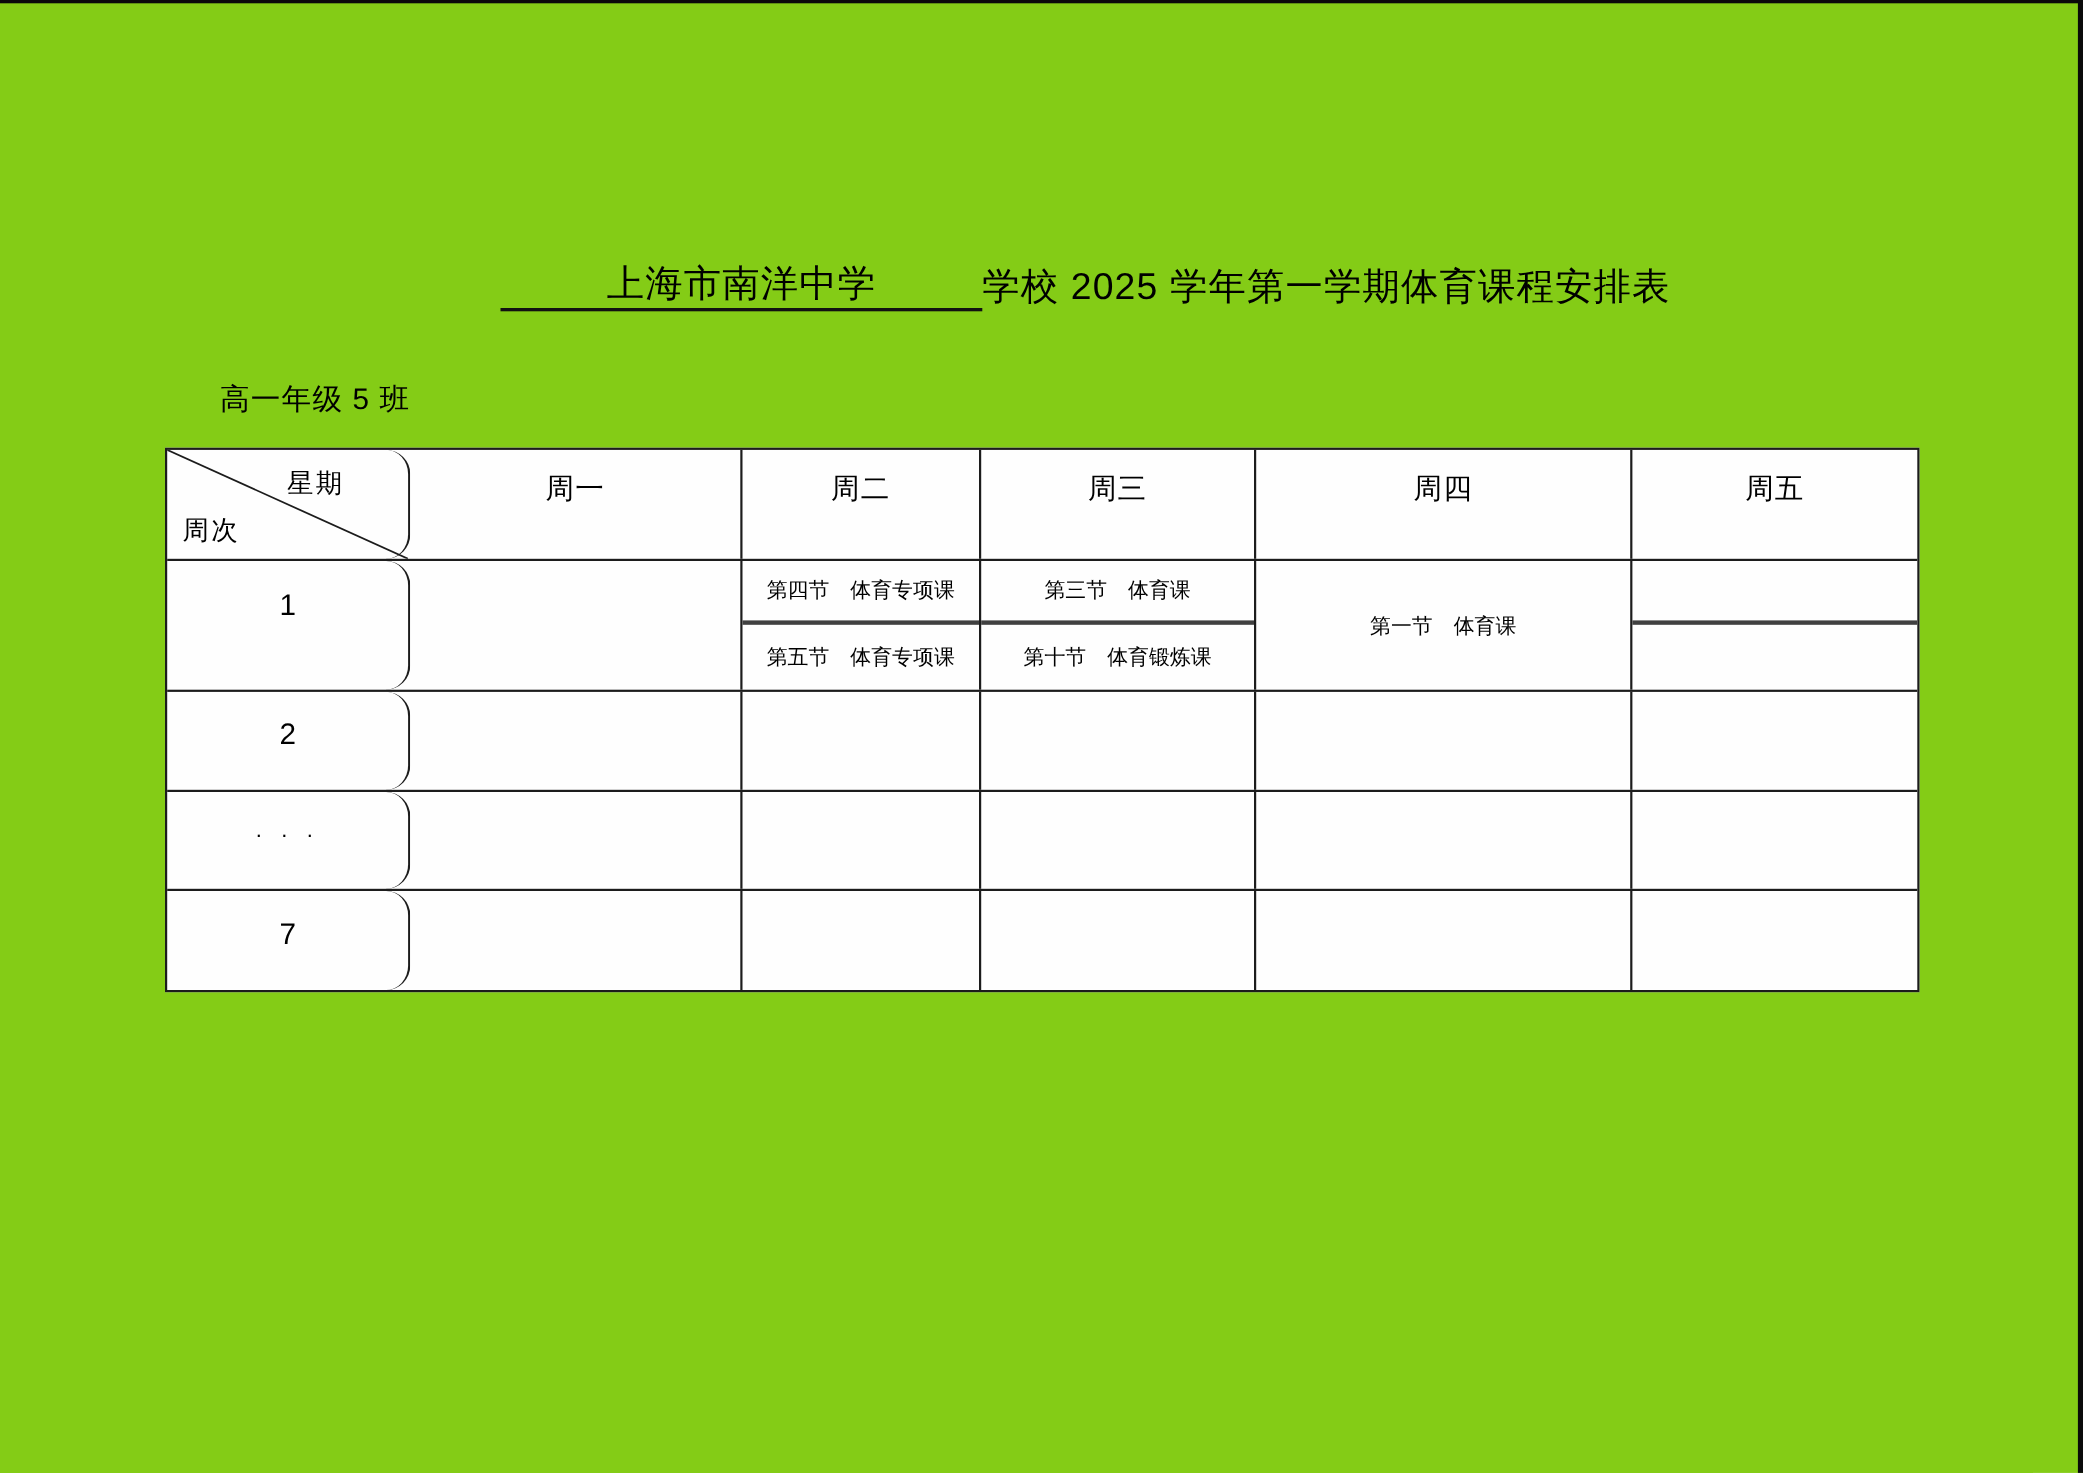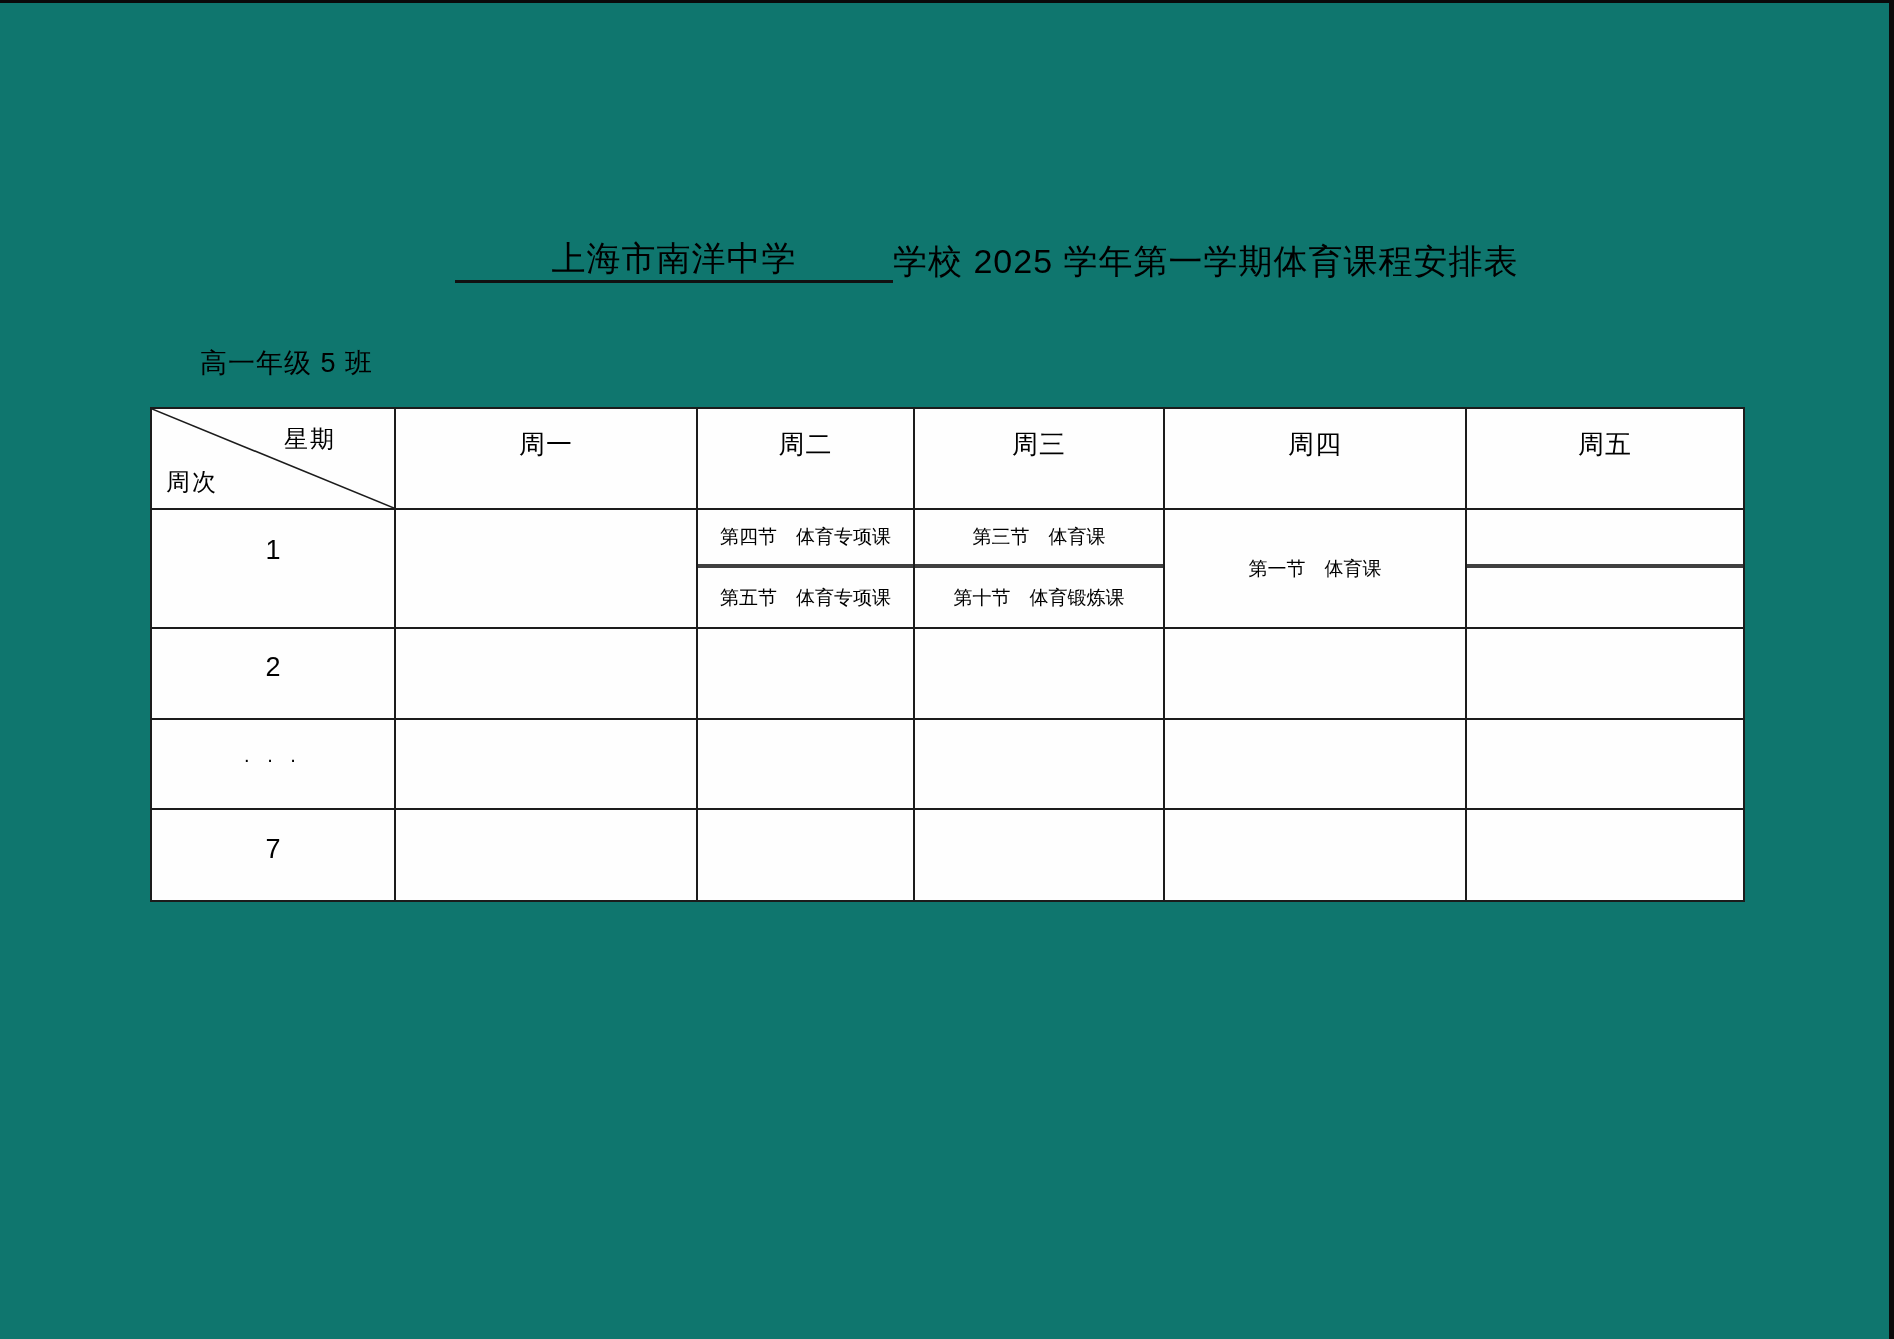--- a/index.html
+++ b/index.html
@@ -3,21 +3,21 @@
 <meta charset="utf-8">
 <style>
   * { margin: 0; padding: 0; box-sizing: border-box; }
   html, body { background: #e8e8e8; }
   body { font-family: "Liberation Sans", sans-serif; color: #000; }
 
   .page {
     position: relative;
     width: 1894px;
     height: 1339px;
-    background: #0f766e;
+    background: #84cc16;
     overflow: hidden;
   }
 
   
   .edge-top {
     position: absolute; top: 0; left: 0;
     width: 100%; height: 3px; background: #0a0a0a;
   }
   .edge-right {
     position: absolute; top: 0; right: 0;
@@ -72,25 +72,25 @@
   .t-row.week-7   { height: 90px; }
 
   .cell {
     border-right: 2px solid #1c1c1c;
     position: relative;
     display: flex;
     align-items: center;
     justify-content: center;
   }
   .cell:last-child { border-right: none; }
-  .col-week { width: 244px; }
+  .col-week { width: 221px; border-radius: 22px; }
   .col-mon  { width: 302px; }
   .col-tue  { width: 217px; }
   .col-wed  { width: 250px; }
-  .col-thu  { width: 302px; }
+  .col-thu  { width: 342px; }
   .col-fri  { width: 219px; flex: 1; }
 
   
   .corner { display: block; }
   .corner svg { position: absolute; left: 0; top: 0; width: 100%; height: 100%; }
   .corner .lbl-tr {
     position: absolute; top: 14px; right: 58px;
     font-size: 24px; letter-spacing: 2px;
   }
   .corner .lbl-bl {

